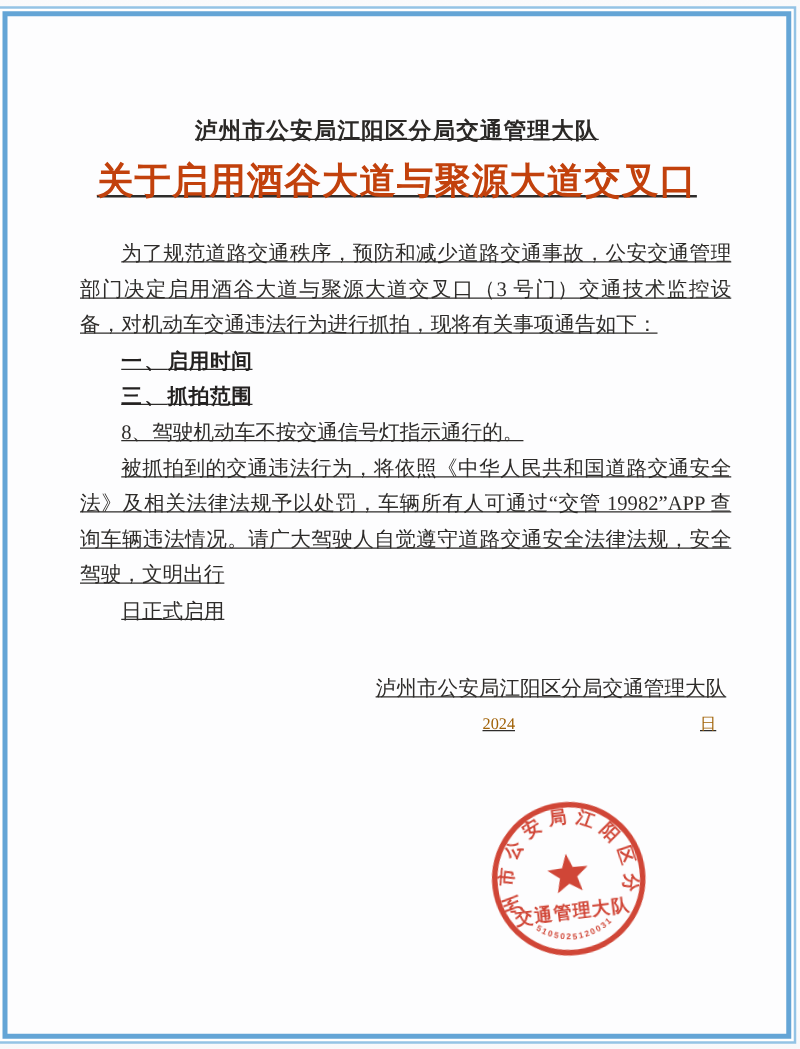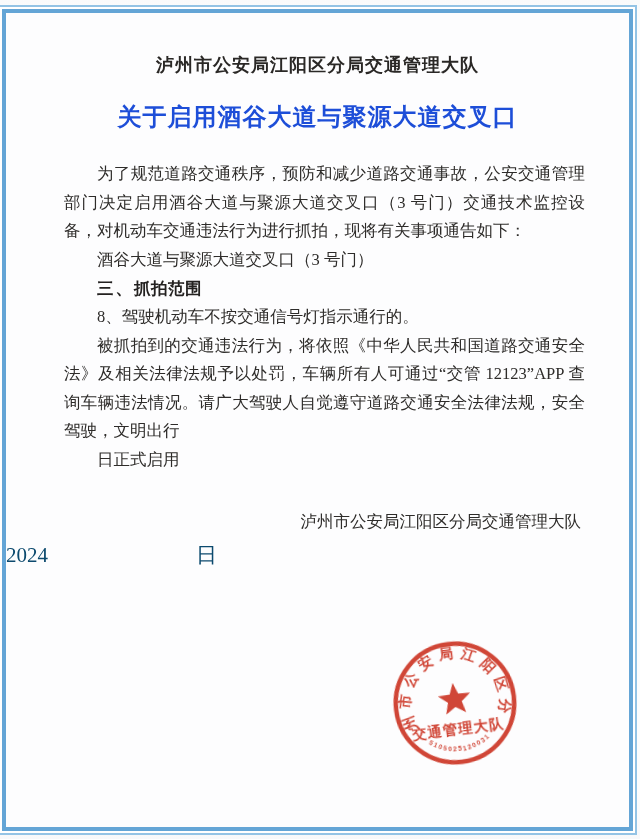--- a/index.html
+++ b/index.html
@@ -18,40 +18,41 @@
   .frame {
     position: absolute;
     left: 2px; top: 9px; right: 7px; bottom: 8px;
     border: 4px solid #64a5d6;
     box-shadow: 0 0 0 2px #ffffff, 0 0 0 4px #93c3e5;
     background: #fdfdfe;
   }
   .content {
     position: absolute;
     left: 6px; top: 13px; right: 11px; bottom: 12px;
-    padding-top: 40px;
+    padding-top: 79px;
     color: #2e2c2b;
+    text-decoration: underline;
   }
   .org-line {
     text-align: center;
     font-family: "Liberation Sans", sans-serif;
     font-weight: 700;
     font-size: 18px;
     letter-spacing: 1px;
     color: #2a2826;
   }
   .doc-title {
-    margin-top: 21px;
+    margin-top: 11px;
     text-align: center;
     font-family: "Liberation Sans", sans-serif;
     font-weight: 700;
-    font-size: 24px;
+    font-size: 29px;
     line-height: 37px;
     letter-spacing: 1px;
-    color: #1d4ed8;
+    color: #c2410c;
   }
   .body-text {
     margin: 25px 44px 0 58px;
     font-size: 16.5px;
     line-height: 28.6px;
     text-align: justify;
     color: #2e2c2a;
   }
   .body-text p { text-indent: 2em; }
   .sec-heading {
@@ -70,24 +71,25 @@
   .hereby { text-indent: 2em; }
   .signature {
     margin-top: 32px;
     text-align: right;
     padding-right: 48px;
     font-size: 16.5px;
     line-height: 30px;
     color: #2e2c2a;
   }
   .date-line {
+    text-align: right;
     padding-right: 56px;
-    font-size: 21px;
+    font-size: 13px;
     margin-top: 4px;
-    color: #0c4a6e;
+    color: #a16207;
   }
   .date-gap { display: inline-block; width: 148px; }
   .seal {
     position: absolute;
     left: 391px;
     top: 639px;
     width: 128px;
     height: 128px;
     transform: rotate(-7deg);
     mix-blend-mode: multiply;
@@ -105,27 +107,27 @@
 
   <div class="org-line">泸州市公安局江阳区分局交通管理大队</div>
 
   <div class="doc-title">
     <div>关于启用酒谷大道与聚源大道交叉口</div>
   </div>
 
   <div class="body-text">
     <p>为了规范道路交通秩序，预防和减少道路交通事故，公安交通管理部门决定启用酒谷大道与聚源大道交叉口（3 号门）交通技术监控设备，对机动车交通违法行为进行抓拍，现将有关事项通告如下：</p>
 
+    <div class="sec-heading"><span class="num">一、</span><span>启用时间</span></div>
 
-    <p>酒谷大道与聚源大道交叉口（3 号门）</p>
 
     <div class="sec-heading"><span class="num">三、</span><span>抓拍范围</span></div>
     <p>8、驾驶机动车不按交通信号灯指示通行的。</p>
 
-    <p>被抓拍到的交通违法行为，将依照《中华人民共和国道路交通安全法》及相关法律法规予以处罚，车辆所有人可通过“交管 12123”APP 查询车辆违法情况。请广大驾驶人自觉遵守道路交通安全法律法规，安全驾驶，文明出行</p>
+    <p>被抓拍到的交通违法行为，将依照《中华人民共和国道路交通安全法》及相关法律法规予以处罚，车辆所有人可通过“交管 19982”APP 查询车辆违法情况。请广大驾驶人自觉遵守道路交通安全法律法规，安全驾驶，文明出行</p>
     <p class="hereby">日正式启用</p>
   </div>
 
   <div class="signature">泸州市公安局江阳区分局交通管理大队</div>
 
   <div class="date-line">
     <span>2024</span><span class="date-gap"></span><span>日</span>
   </div>
 
 </div>

